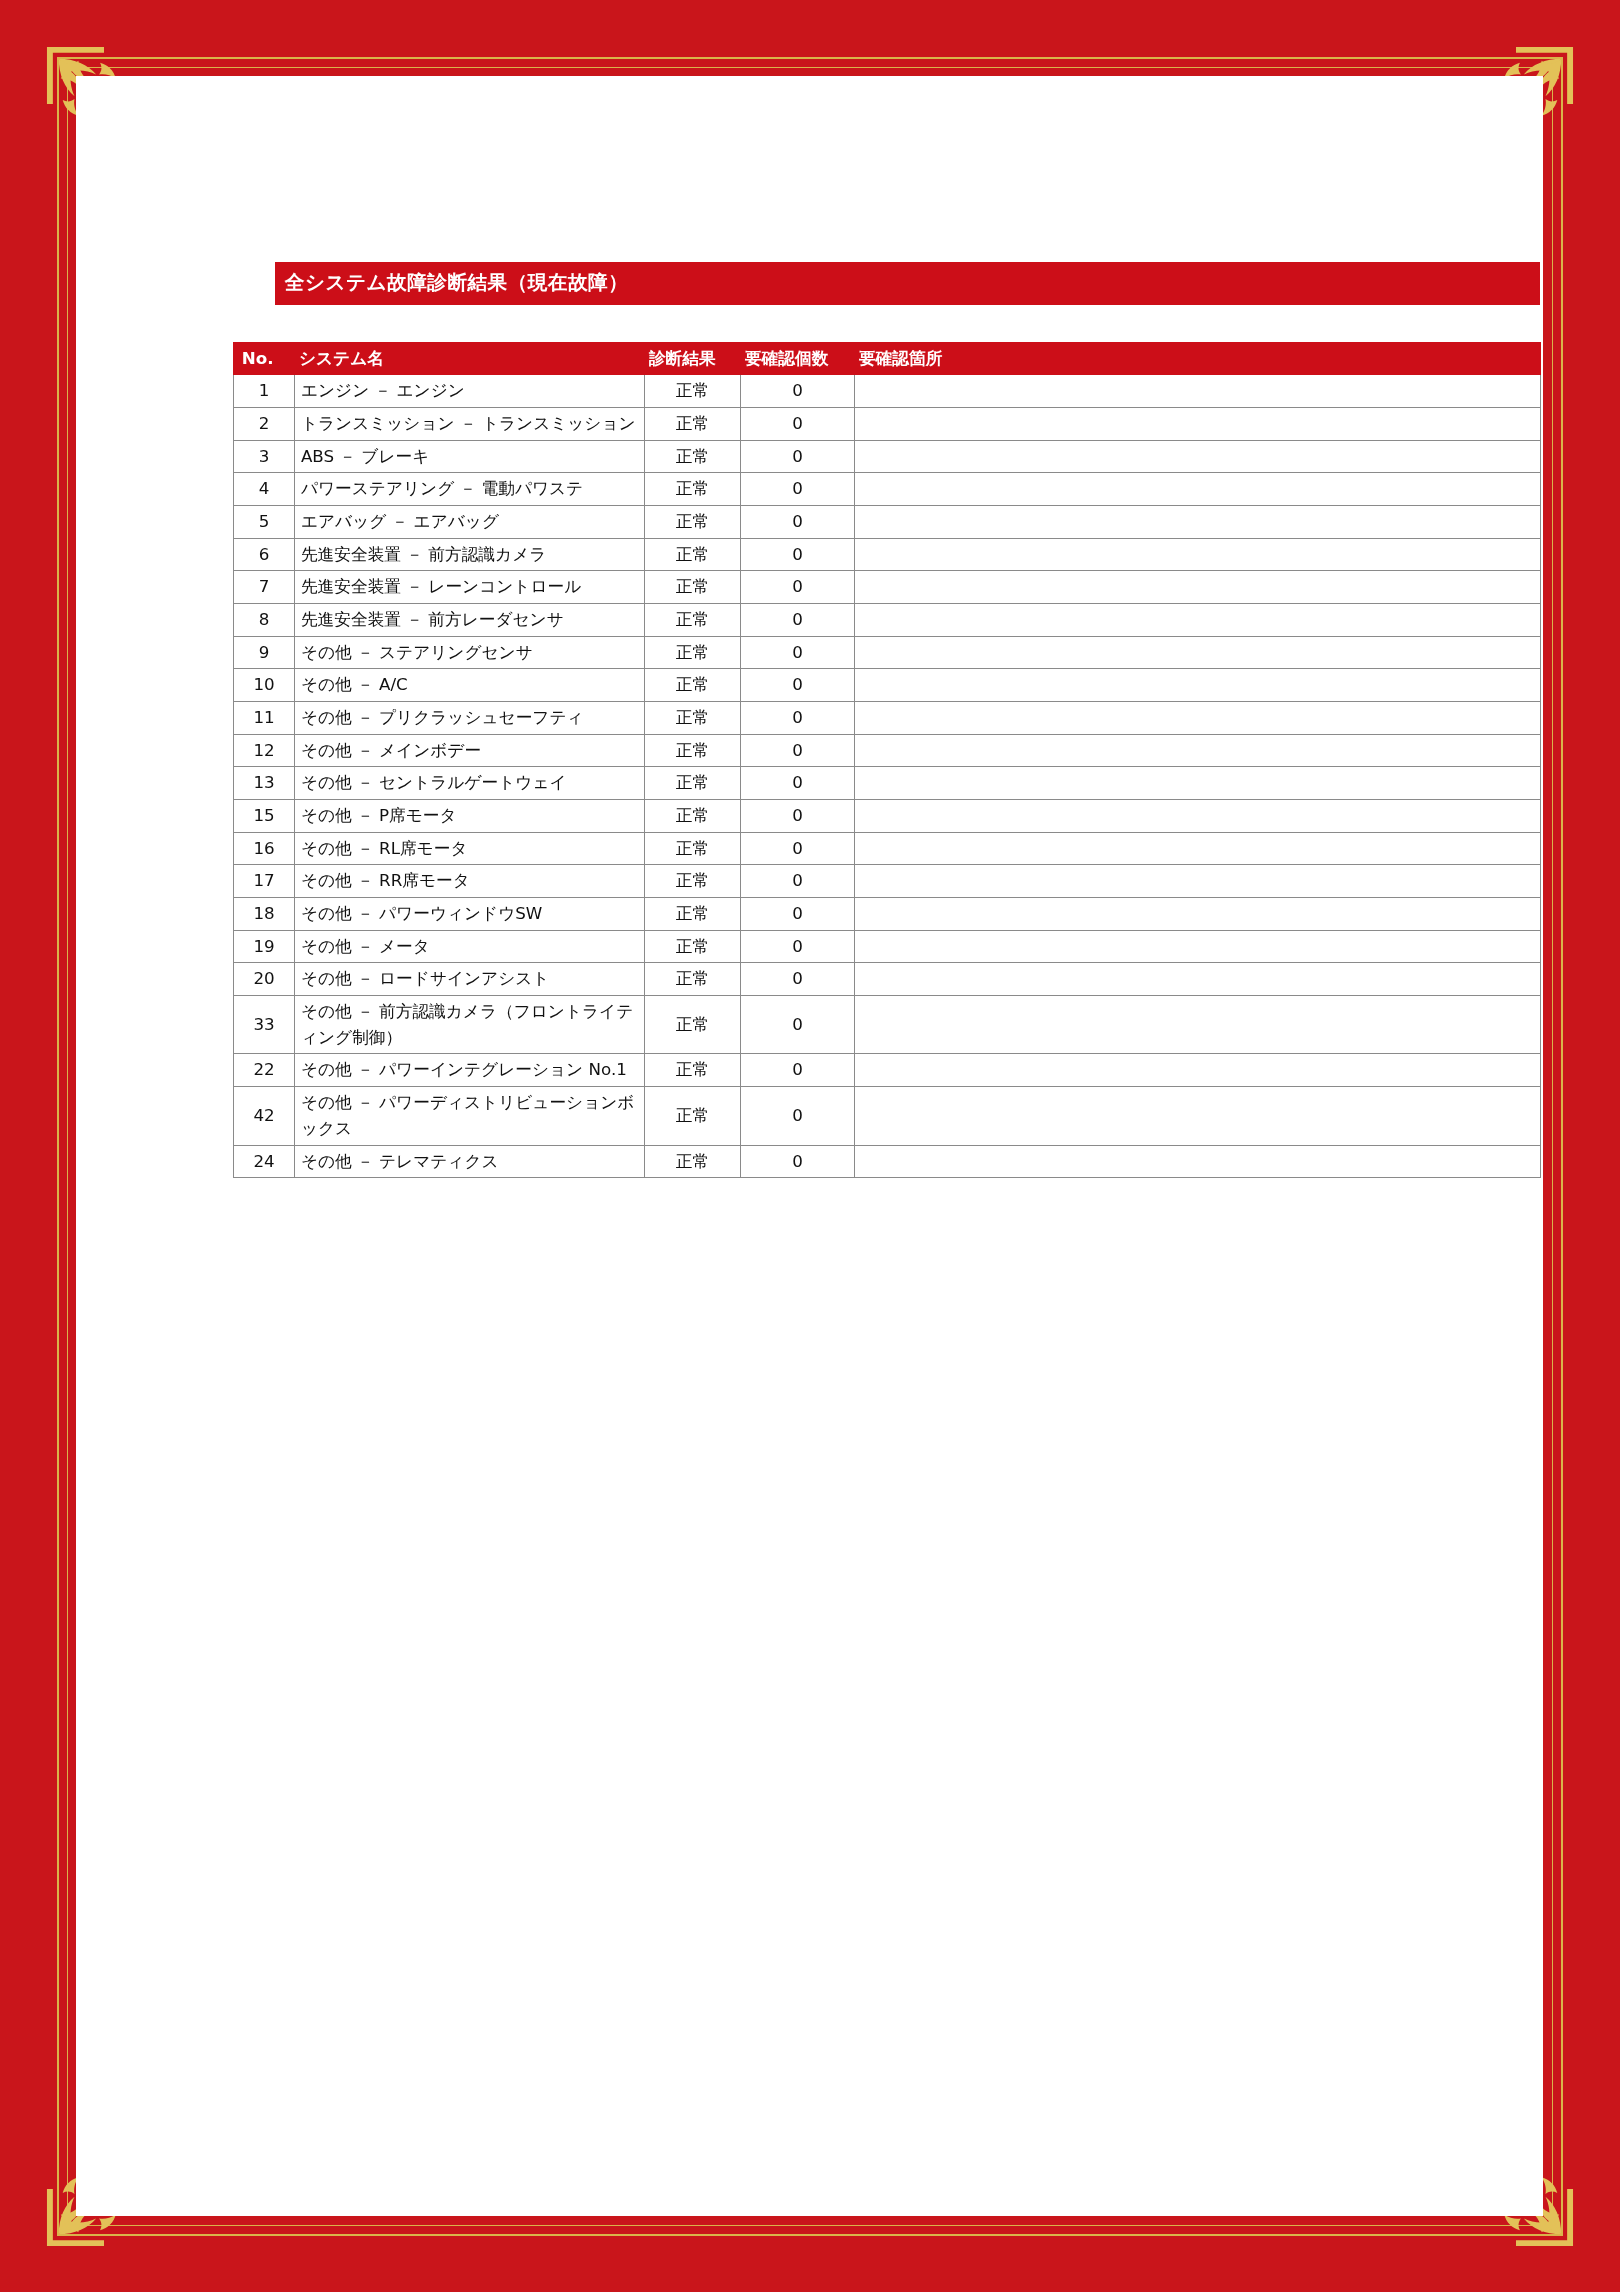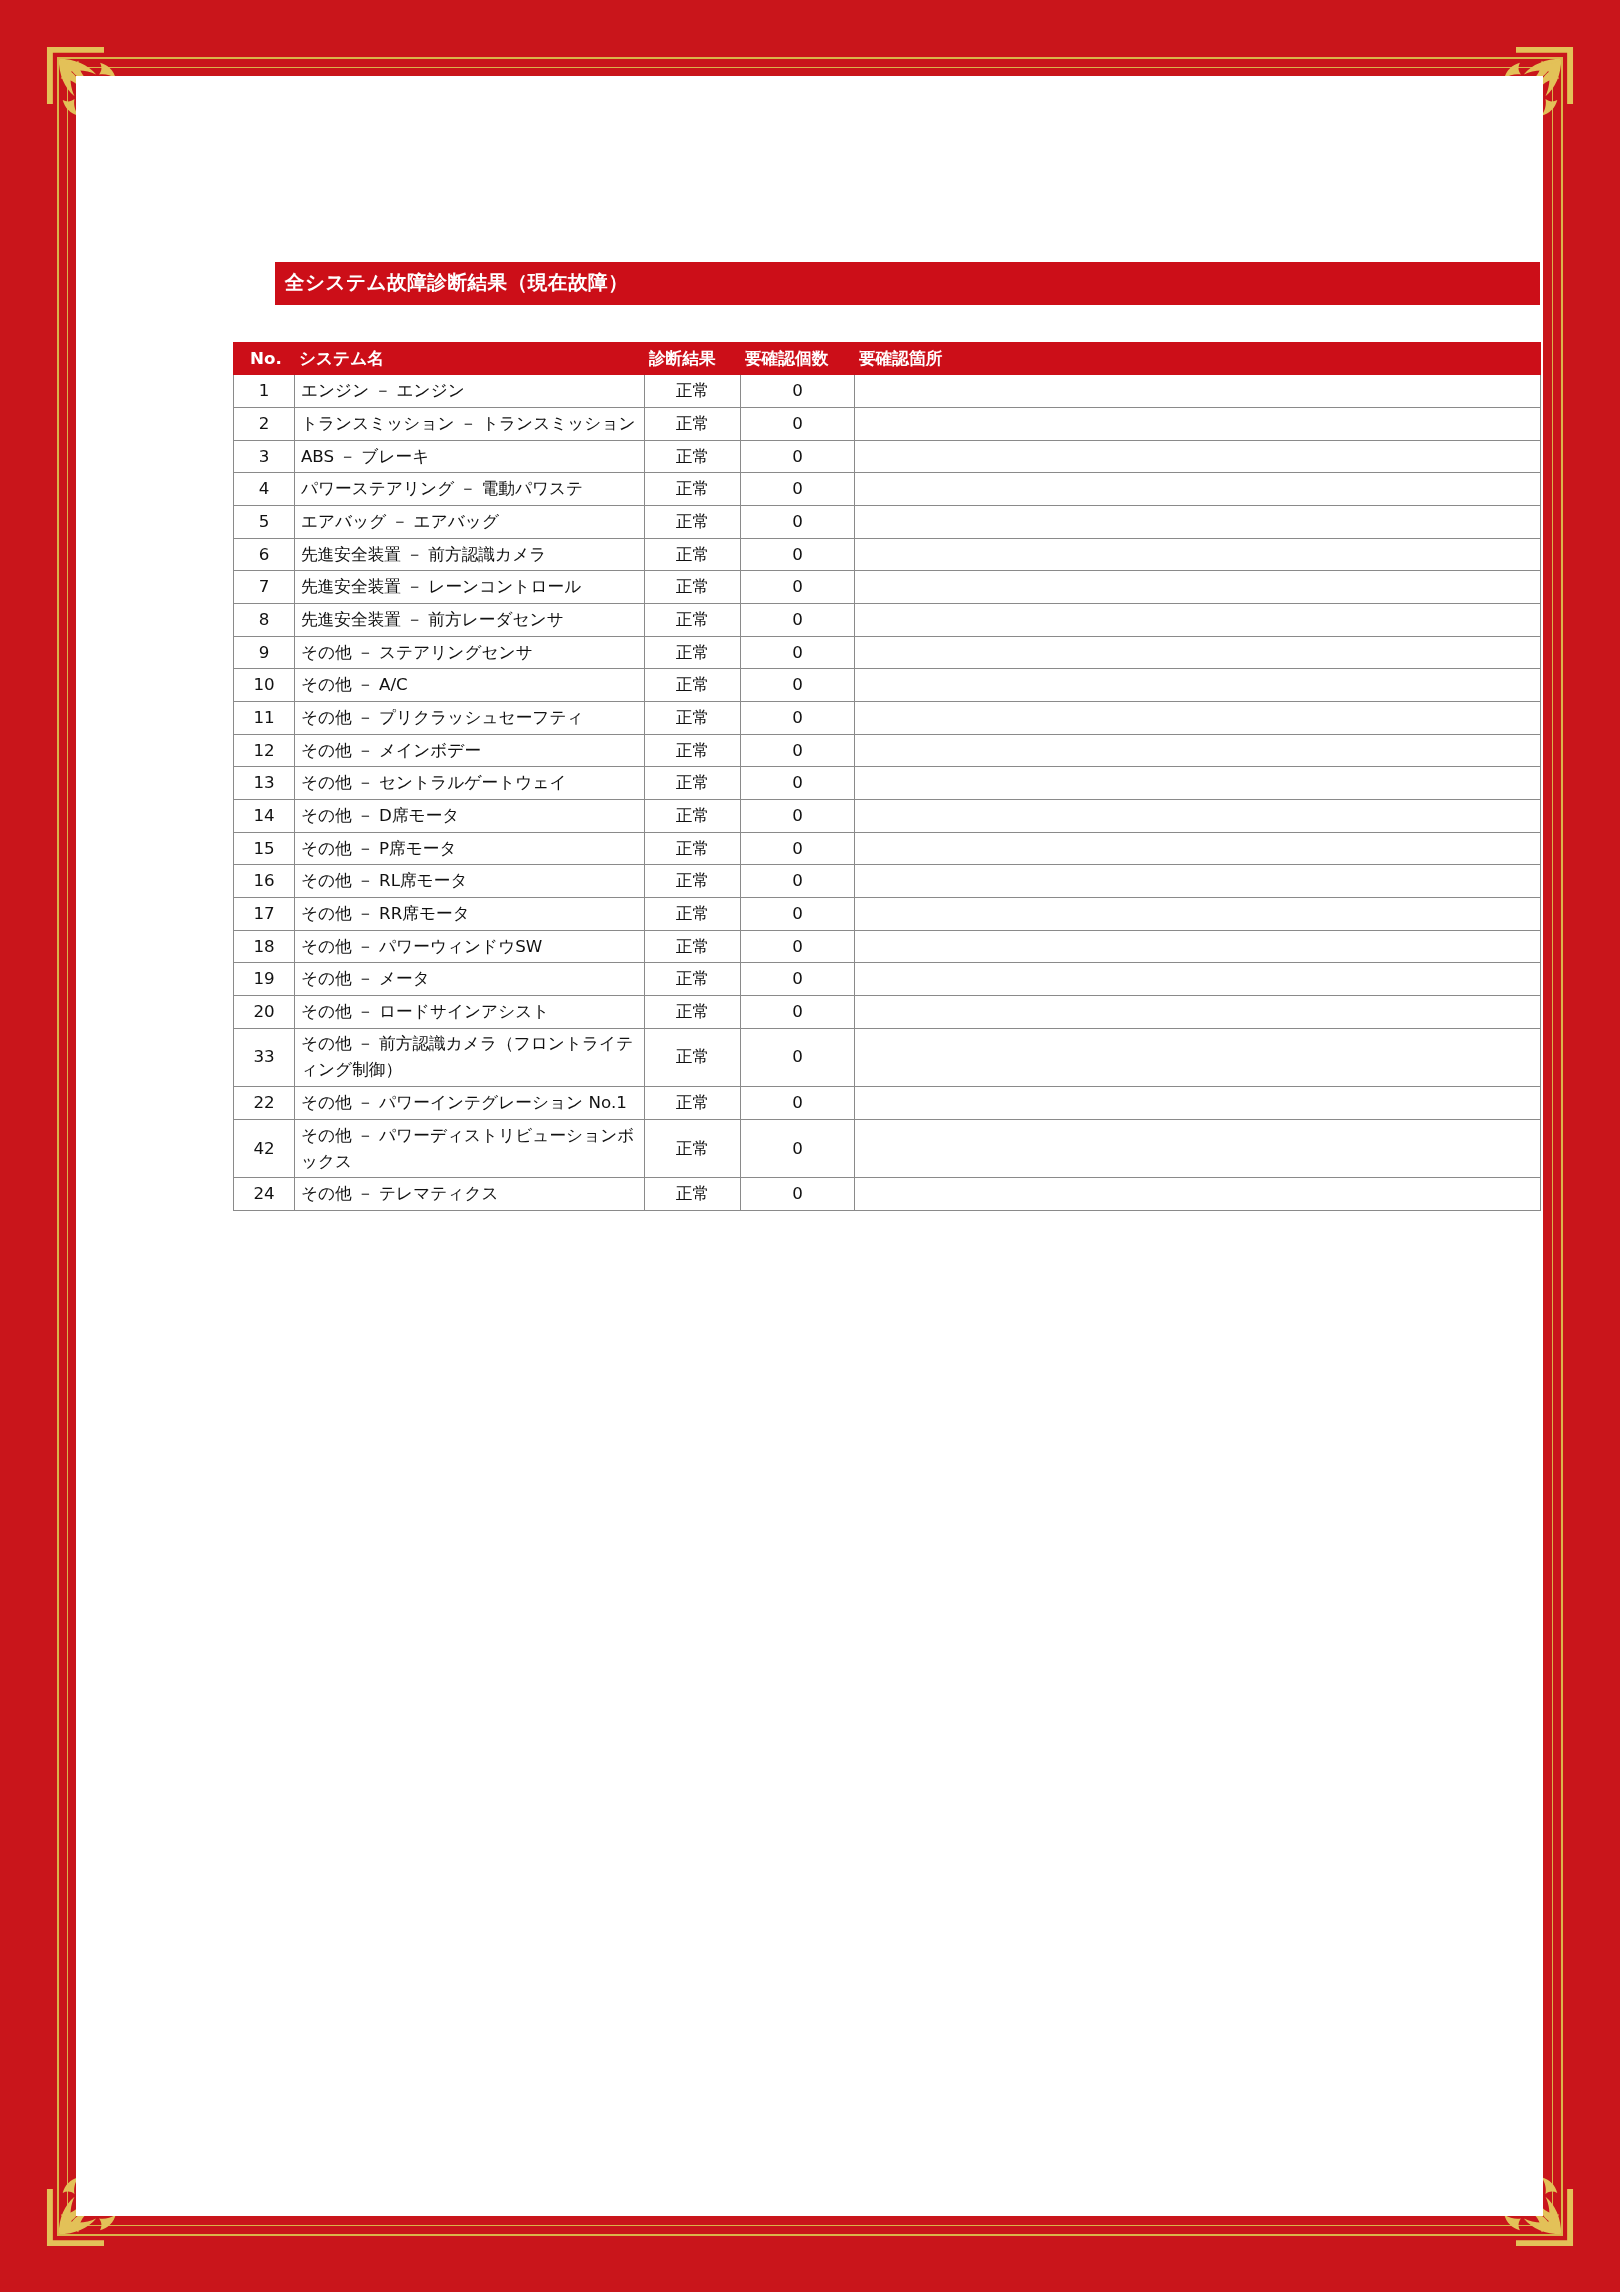--- a/index.html
+++ b/index.html
@@ -107,21 +107,21 @@
   table.results thead th {
     background: #cc0e18;
     color: #ffffff;
     font-weight: bold;
     font-size: 16.7px;
     padding: 3.9px 3.9px 4.9px 3.9px;
     border: 1px solid #cc0e18;
     text-align: left;
     white-space: nowrap;
   }
-  table.results thead th.th-no { text-align: center; padding-left: 7.8px; margin-left: 48px; }
+  table.results thead th.th-no { text-align: left; padding-left: 7.8px; margin-left: 48px; }
 
   table.results td {
     border: 1px solid #8a8a8a;
     padding: 2.9px 5.9px;
     vertical-align: middle;
     line-height: 1.55;
     height: 26.5px;
     box-sizing: border-box;
   }
   td.no   { text-align: center; }
@@ -295,27 +295,20 @@
               <td class="chk"></td>
             </tr>
             <tr>
               <td class="no">13</td>
               <td class="sys">その他 － セントラルゲートウェイ</td>
               <td class="res">正常</td>
               <td class="cnt">0</td>
               <td class="chk"></td>
             </tr>
             <tr>
-              <td class="no">14</td>
-              <td class="sys">その他 － D席モータ</td>
-              <td class="res">正常</td>
-              <td class="cnt">0</td>
-              <td class="chk"></td>
-            </tr>
-            <tr>
               <td class="no">15</td>
               <td class="sys">その他 － P席モータ</td>
               <td class="res">正常</td>
               <td class="cnt">0</td>
               <td class="chk"></td>
             </tr>
             <tr>
               <td class="no">16</td>
               <td class="sys">その他 － RL席モータ</td>
               <td class="res">正常</td>

